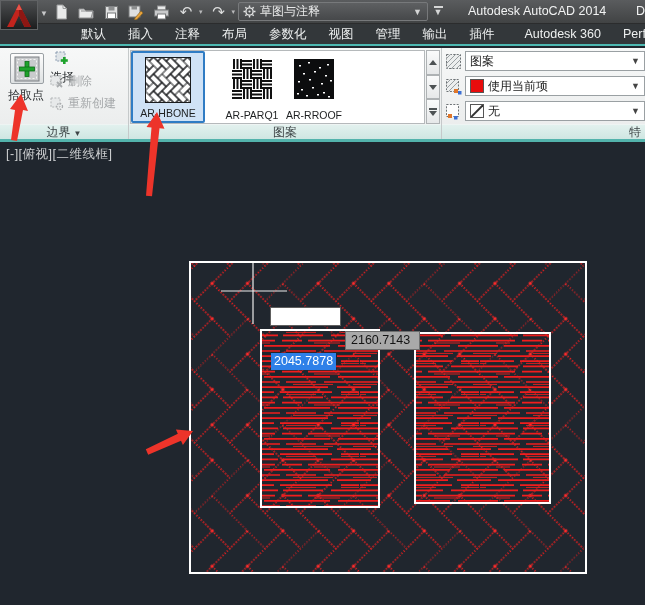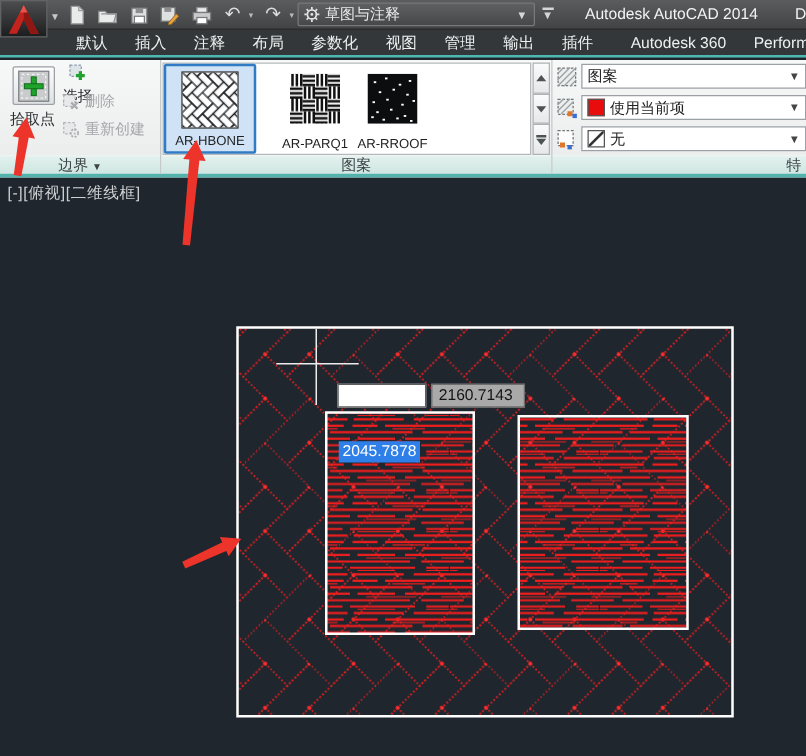--- a/index.html
+++ b/index.html
@@ -24,21 +24,21 @@
   .ws-combo .gear { margin:0 4px 0 4px; display:flex; }
   .ws-combo .ws-caret { margin-left:auto; margin-right:5px; color:#d5d6d6; font-size:9px; }
   .ws-custom { position:absolute; left:431px; top:4px; width:14px; height:15px; color:#d5d6d6;
     font-size:9px; text-align:center; line-height:7px; }
   .ws-custom .bar { display:block; width:9px; height:2px; background:#d5d6d6; margin:2px auto 1px; }
   .win-title { position:absolute; left:468px; top:4px; color:#f2f3f3; font-size:12.5px; white-space:nowrap; }
   .doc-hint { position:absolute; left:636px; top:4px; color:#f2f3f3; font-size:12.5px; }
 
   
   .tabrow { position:absolute; left:0; top:24px; width:645px; height:22px; background:#33373a;
-    display:flex; align-items:center; padding-left:50px; z-index:9;
+    display:flex; align-items:center; padding-left:70px; z-index:9;
     border-bottom:2px solid #4db8b1; }
   .tab { color:#eef0f0; font-size:12.5px; padding:0 11px; white-space:nowrap; }
   .tab.far { margin-left:8px; }
 
   
   .ribbon { position:absolute; left:0; top:48px; width:645px; height:94px;
     background:linear-gradient(#f7f8f8,#e9ebeb); z-index:8; }
   .ribbon .teal-bottom { position:absolute; left:0; bottom:0; width:100%; height:3px; background:#53b3ac; }
   .panel { position:absolute; top:0; bottom:3px; }
   .panel .footer { position:absolute; left:0; right:0; bottom:0; height:15px;
@@ -87,21 +87,21 @@
   .chip-none:before { content:""; position:absolute; left:-2px; top:13px; width:22px; height:1.5px;
     background:#333; transform:rotate(-45deg); transform-origin:left center; }
   .p-props .footer { text-align:right; padding-right:4px; }
 
   
   .canvas { position:absolute; left:0; top:142px; width:645px; height:463px; background:#20262e; }
   .vplabel { position:absolute; left:6px; top:4px; color:#ced0d2; font-size:12.5px; letter-spacing:0.5px; }
   .dyninput { position:absolute; top:165px; height:19px; font-size:12.5px; line-height:17px; white-space:nowrap; }
   .din-x { left:270px; width:71px; background:#fff; border:1px solid #5e5e5e; }
   .din-x span { display:inline-block; height:100%; background:#2e80e8; color:#fff; padding:0 3px;margin-top:45px; }
-  .din-y { left:345px; width:75px; background:#a9a9a9; border:1px solid #6e6e6e; color:#141414; padding-left:5px; }
+  .din-y { left:345px; width:75px; background:#a9a9a9; border:1px solid #6e6e6e; color:#141414; padding-left:5px;margin-top:24px; }
 
   .overlay { position:absolute; left:0; top:0; width:645px; height:605px; z-index:60; pointer-events:none; }
 </style>
 </head>
 <body>
 
 <div class="titlebar">
   <div class="qat">
     <div class="qbtn">
       <svg width="15" height="16" viewBox="0 0 15 16">

